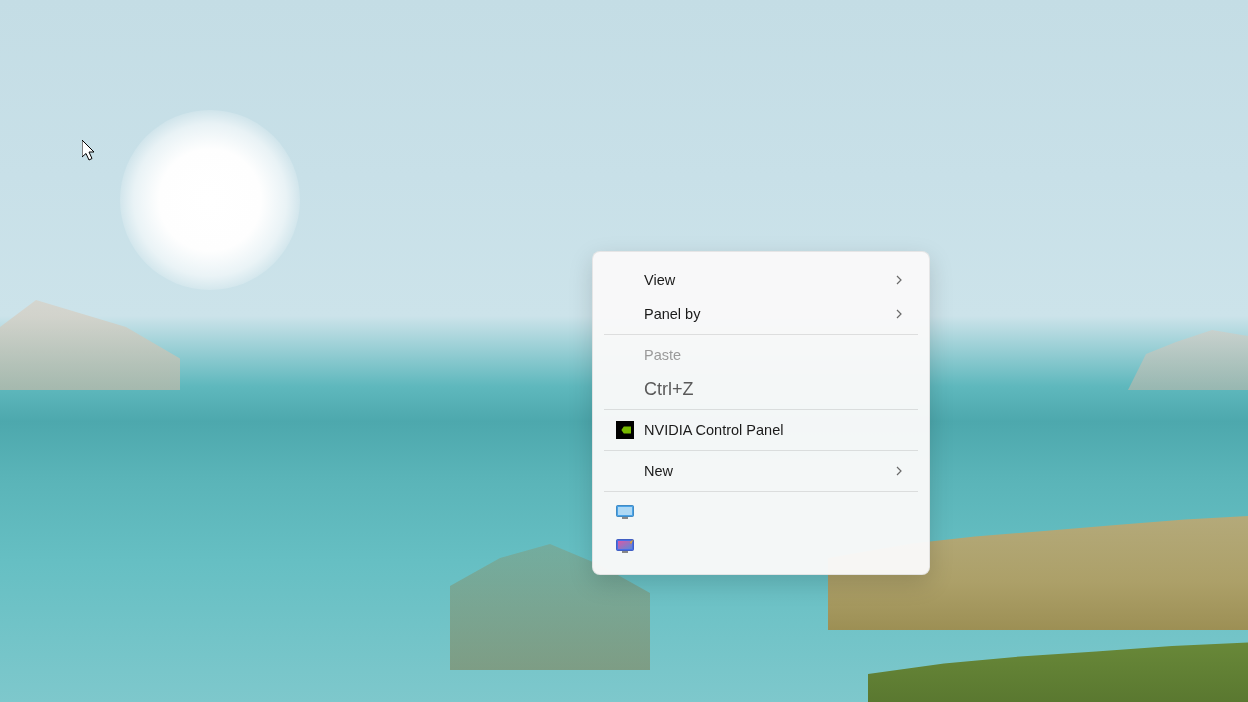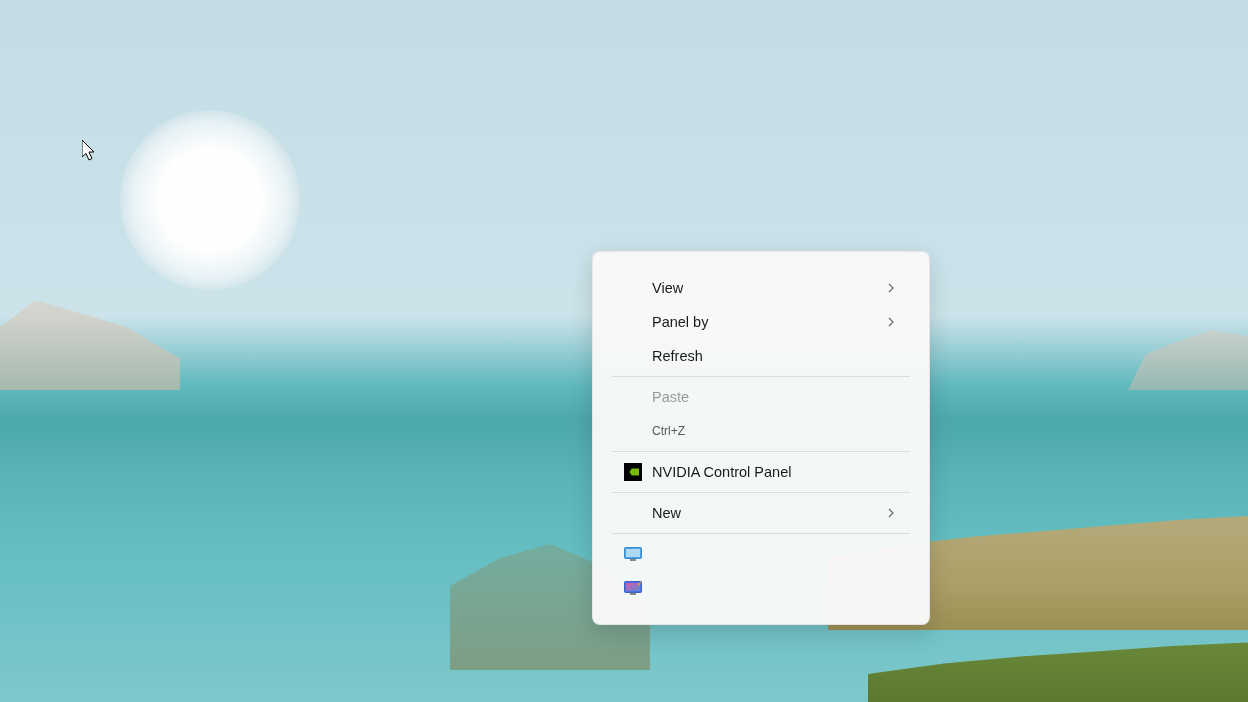--- a/index.html
+++ b/index.html
@@ -96,21 +96,21 @@
     }
     .context-menu {
       position: absolute;
       top: 251px;
       left: 592px;
       width: 338px;
       background: rgba(249,249,249,0.97);
       border: 1px solid rgba(0,0,0,0.08);
       border-radius: 8px;
       box-shadow: 0 8px 24px rgba(0,0,0,0.15);
-      padding: 19px;
+      padding: 11px;
     }
     .menu-item {
       display: flex;
       align-items: center;
       height: 34px;
       padding: 0 12px;
       border-radius: 4px;
       font-size: 14.5px;
       color: #1a1a1a;
       cursor: default;
@@ -124,21 +124,21 @@
       display: flex;
       align-items: center;
       justify-content: flex-start;
       flex-shrink: 0;
     }
     .menu-label {
       flex: 1;
     }
     .menu-shortcut {
       color: #5a5a5a;
-      font-size: 12px;
+      font-size: 18px;
       margin-right: 18px;
     }
     .menu-chevron {
       color: #6a6a6a;
       margin-right: 2px;
     }
     .menu-separator {
       height: 1px;
       background: rgba(0,0,0,0.1);
       margin: 3px 0px;
@@ -200,24 +200,20 @@
     <div class="menu-item">
       <span class="menu-icon-slot"></span>
       <span class="menu-label">Panel by</span>
       <span class="menu-chevron">
         <svg width="10" height="10" viewBox="0 0 10 10">
             <path d="M 3 1 L 7 5 L 3 9" fill="none" stroke="currentColor" stroke-width="1.2"></path>
           </svg>
       </span>
     </div>
 
-    <div class="menu-item">
-      <span class="menu-icon-slot"></span>
-      <span class="menu-label">Refresh</span>
-    </div>
 
     <div class="menu-separator"></div>
 
     <div class="menu-item disabled">
       <span class="menu-icon-slot"></span>
       <span class="menu-label">Paste</span>
     </div>
 
     <div class="menu-item">
       <span class="menu-icon-slot"></span>

